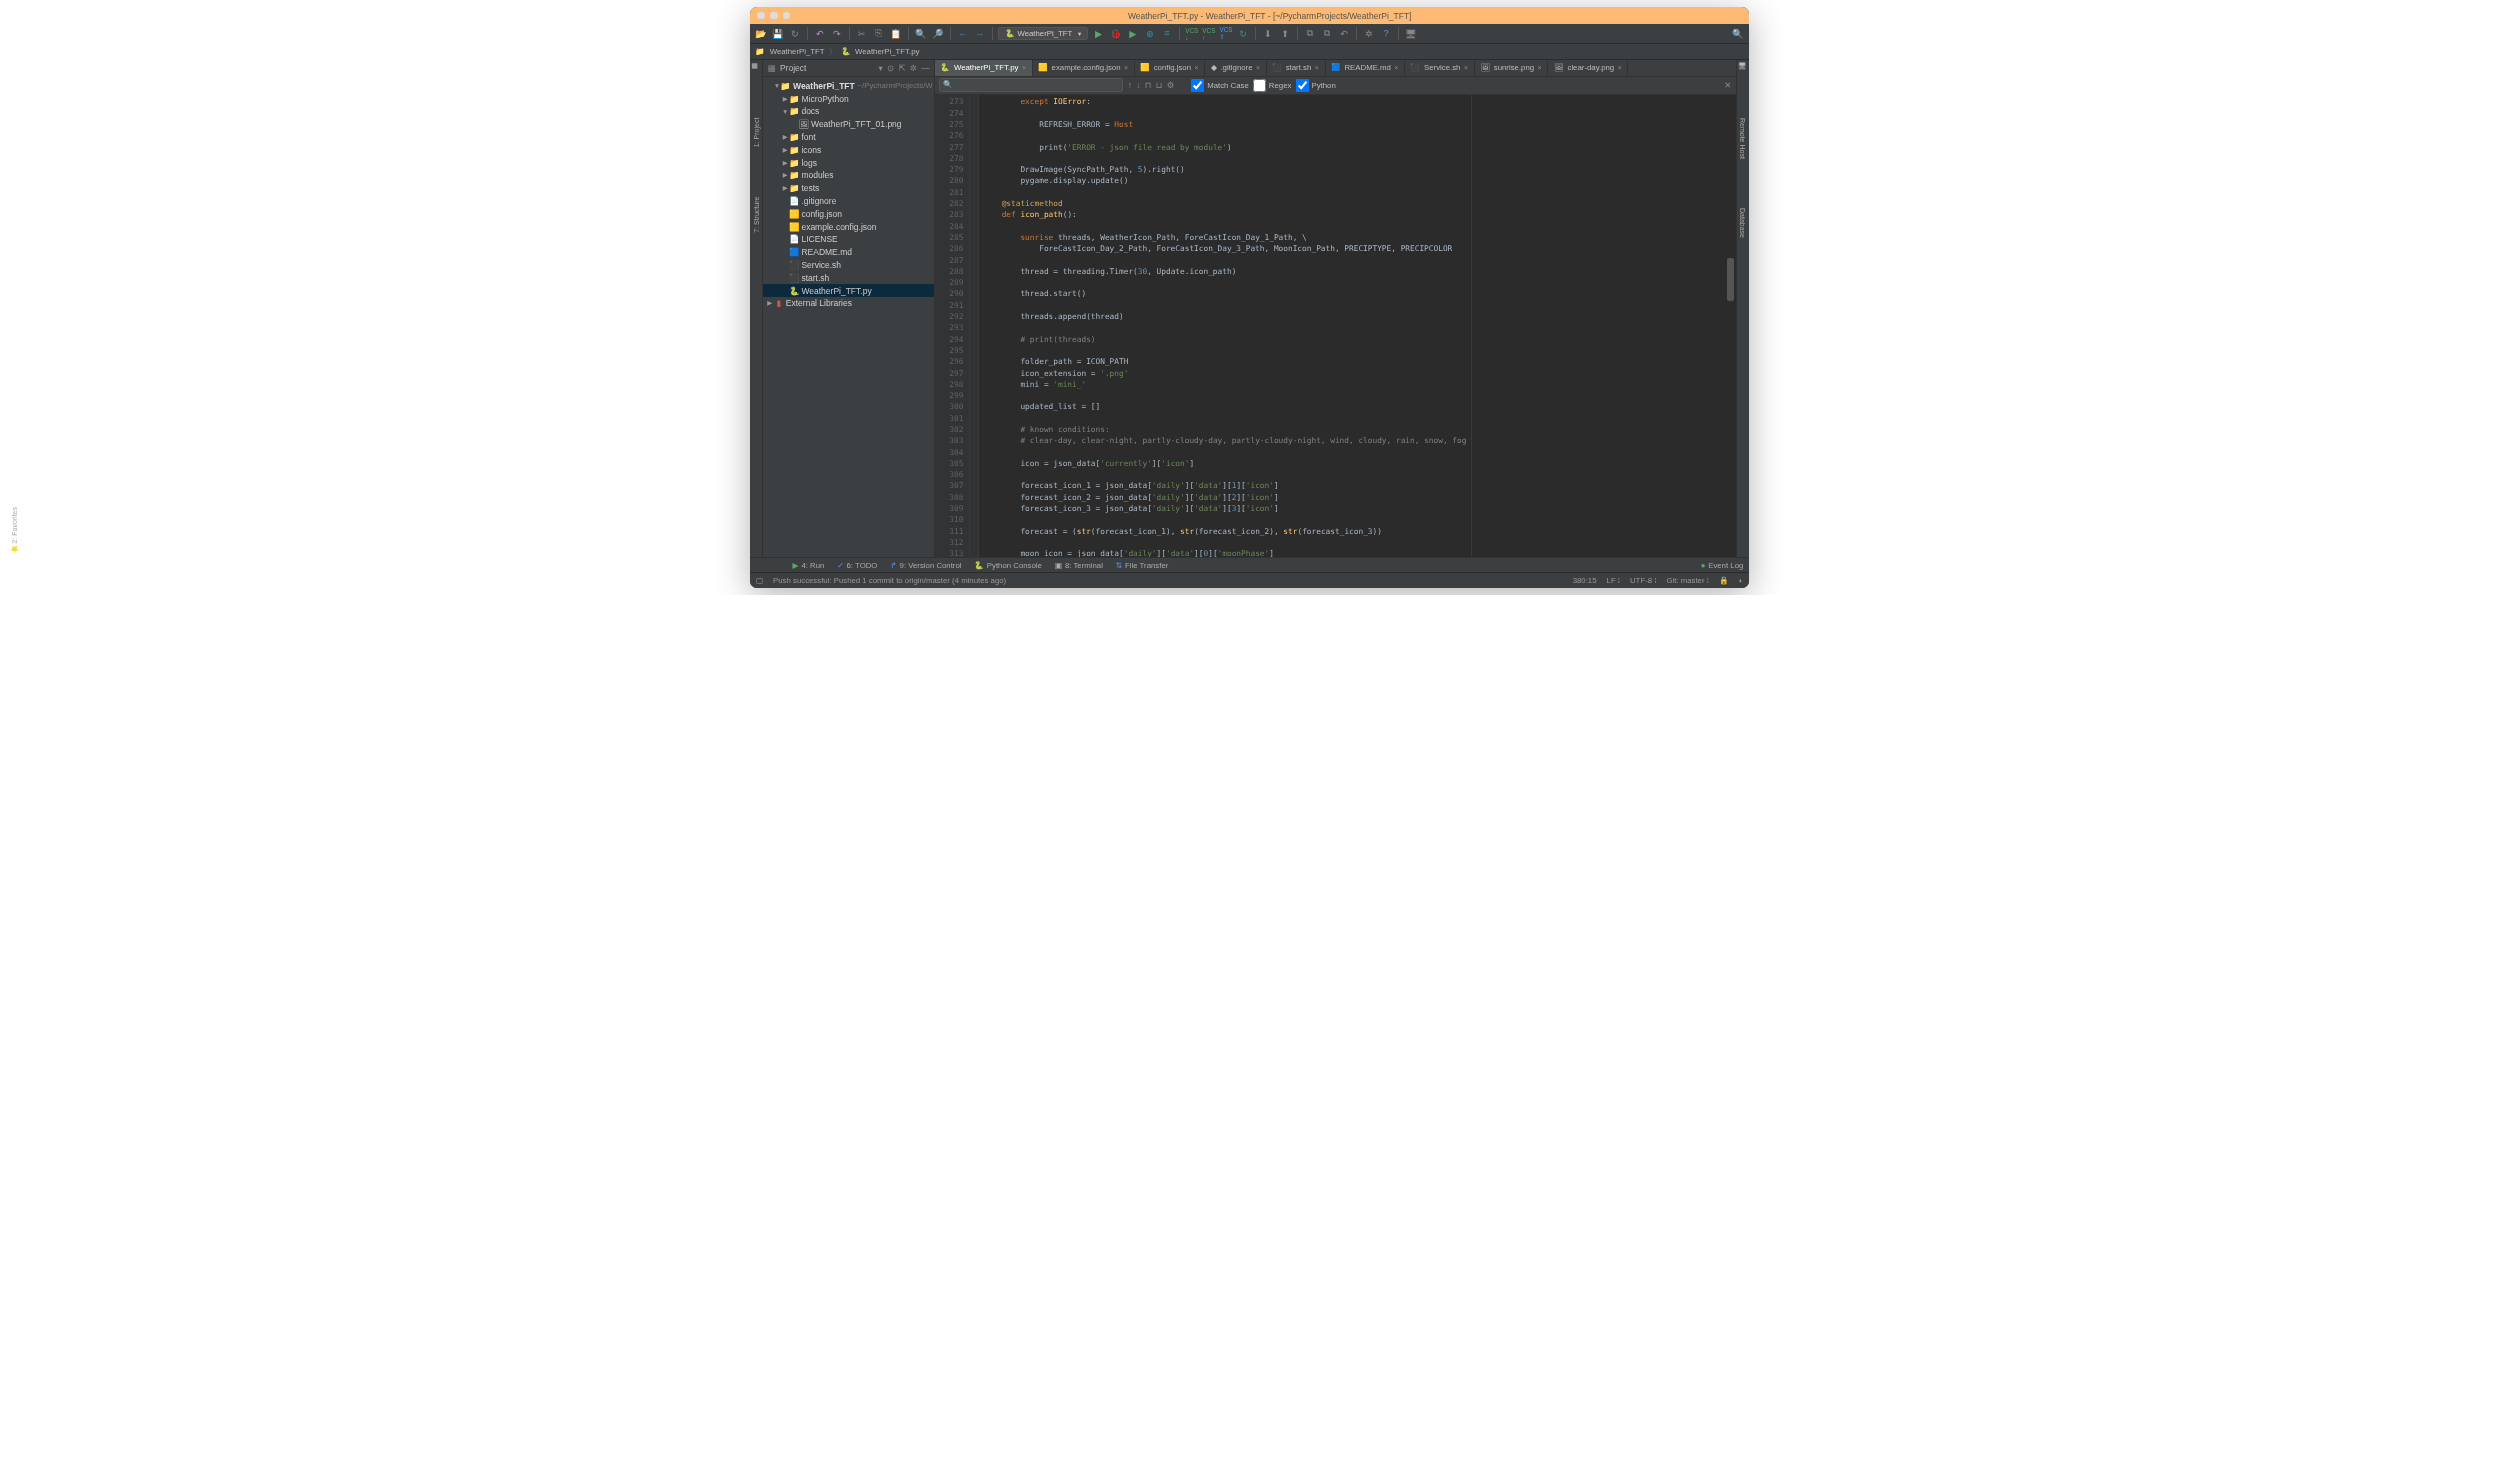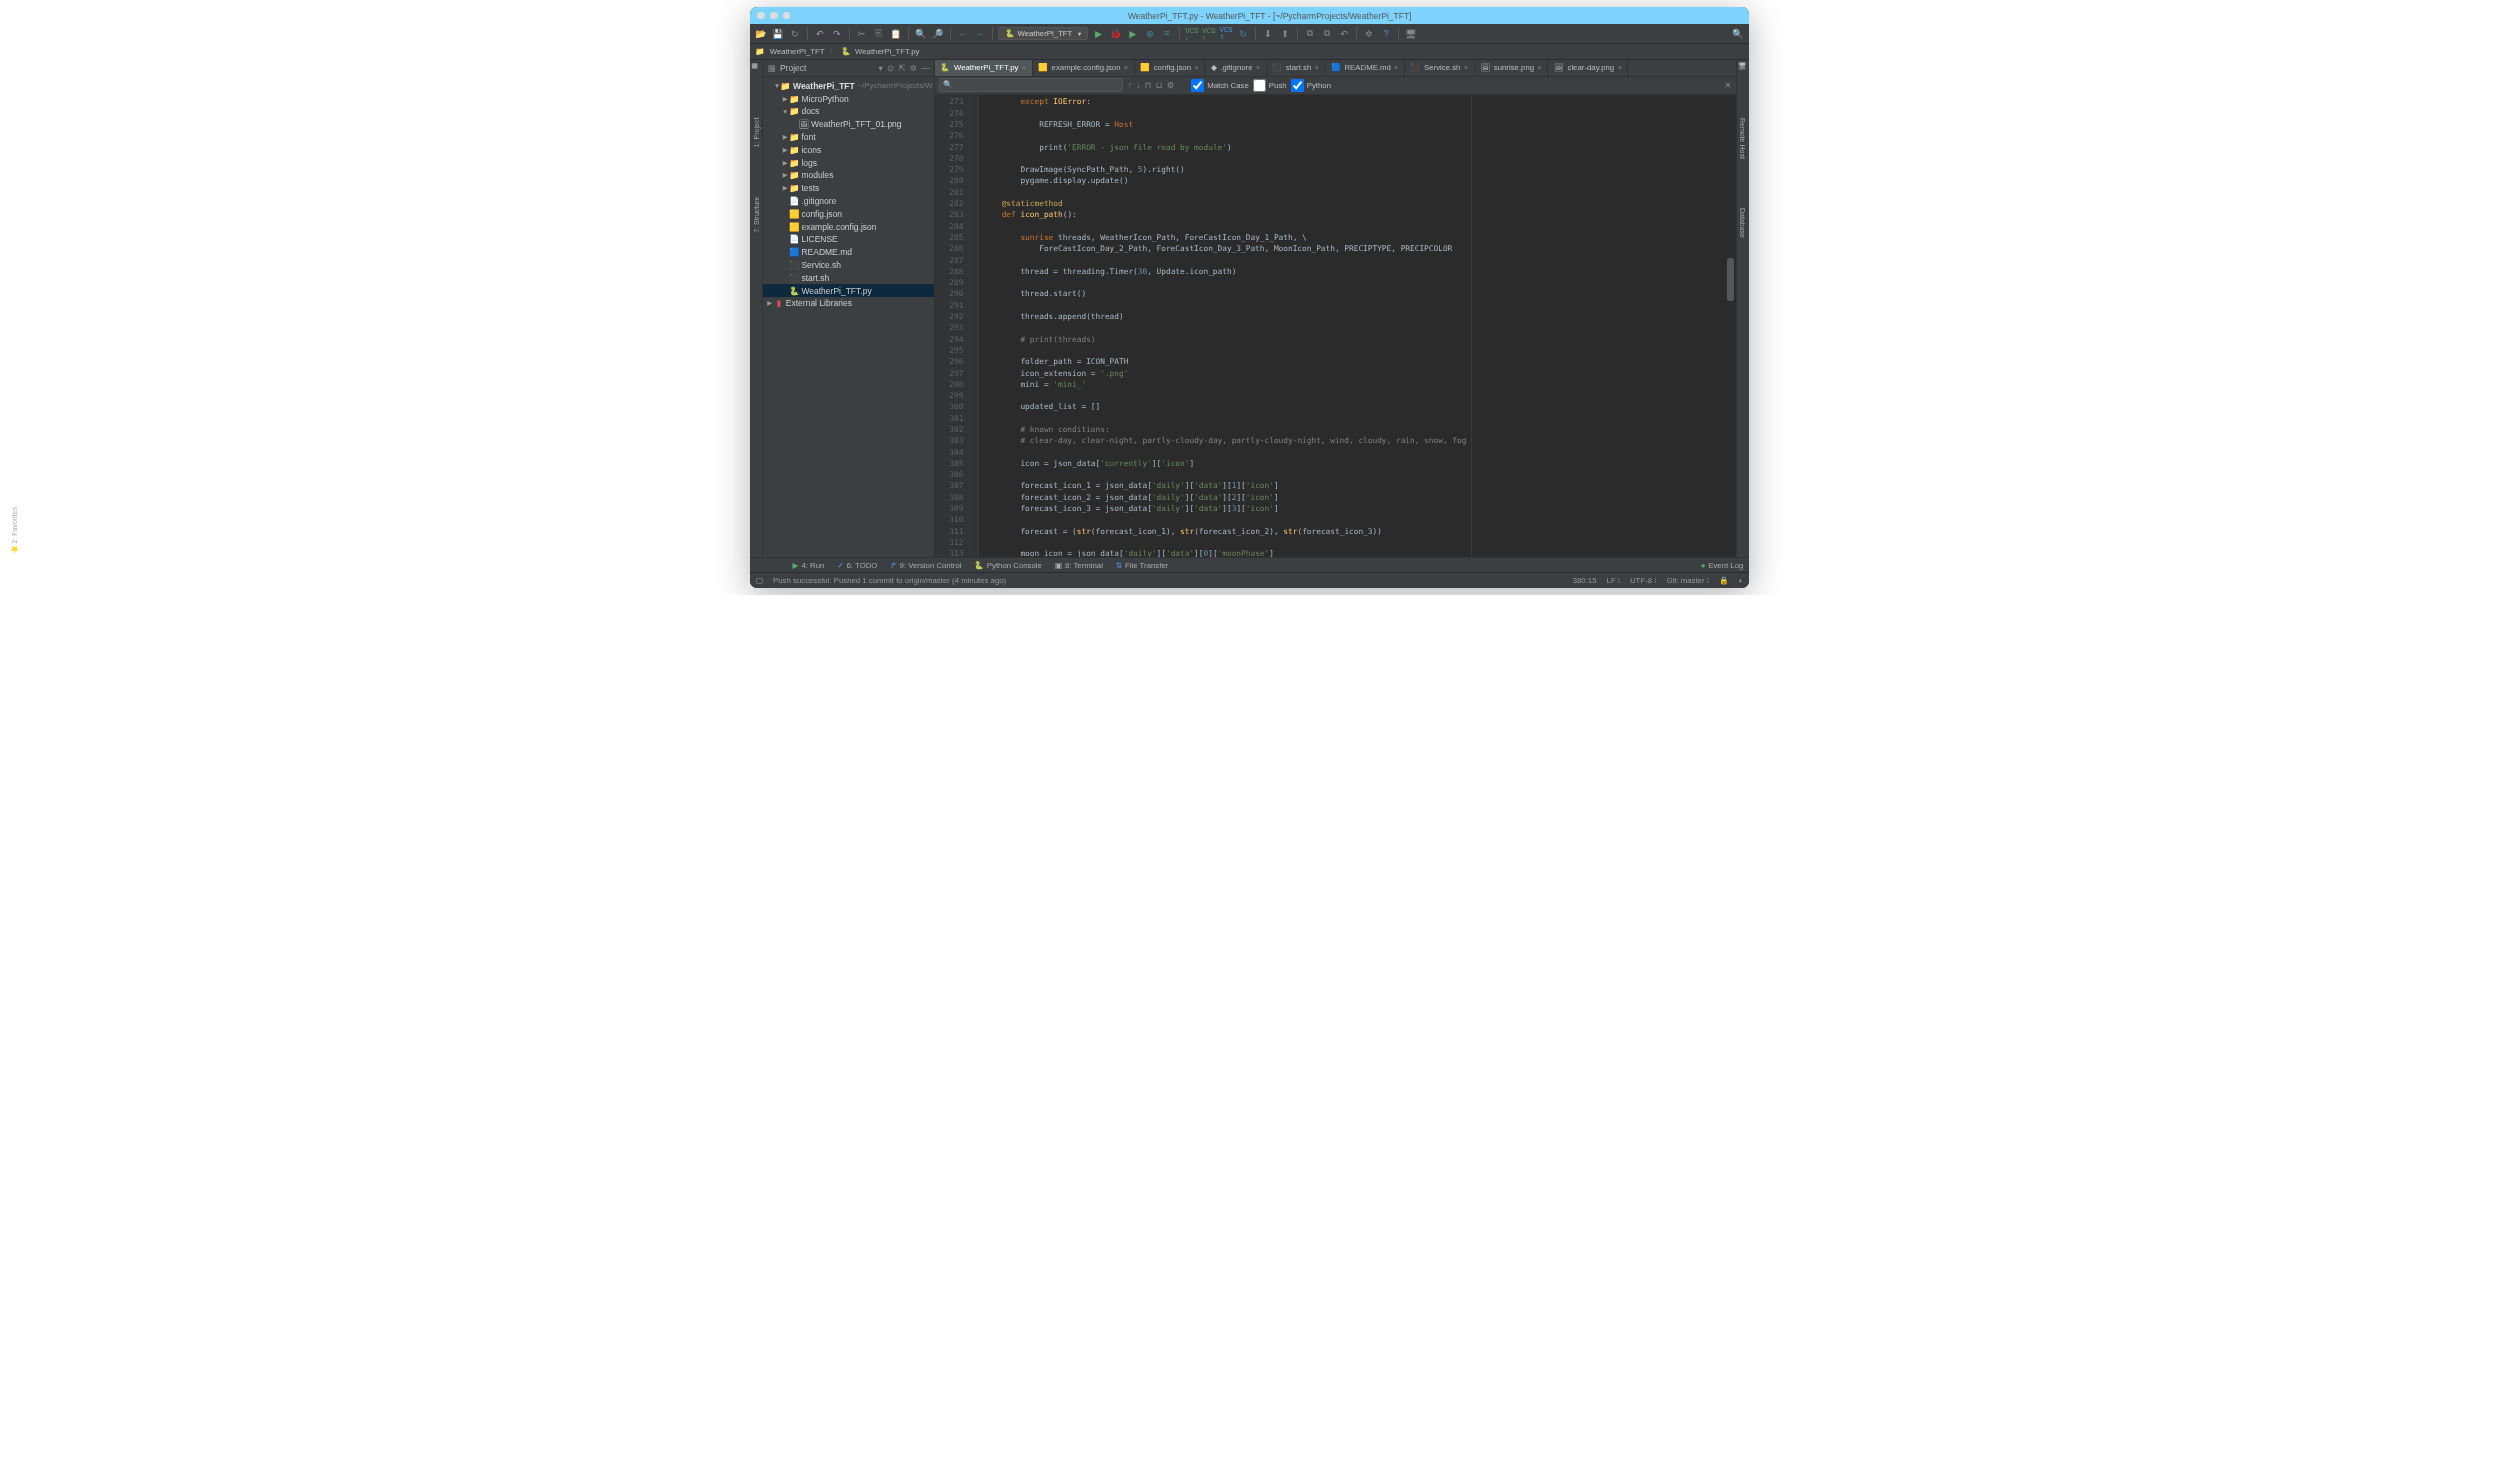--- a/index.html
+++ b/index.html
@@ -15,21 +15,21 @@
   background: #3c3f41;
   border-radius: 7px;
   overflow: hidden;
   box-shadow: 0 7px 35px rgba(0,0,0,.3);
   margin: 7px auto;
   display: flex;
   flex-direction: column;
 }
 .titlebar {
   height: 17px;
-  background: #7dd3fc;
+  background: #fdba74;
   display: flex;
   align-items: center;
   padding: 0 7px;
   color: #555;
   font-size: 8.5px;
 }
 .traffic { display:flex; gap:5px; margin-right:7px;}
 .dot { width:7.8px; height:7.8px; border-radius:50%; background:#ddd;}
 .titlebar-title { flex:1; text-align:center; }
 .toolbar {
@@ -481,21 +481,21 @@
         <span class="sb-ic">⊓</span>
         <span class="sb-ic">⊔</span>
         <span class="sb-ic">⚙</span>
         <span style="width:8.5px"></span>
         <label class="sb-check">
             <input type="checkbox" checked="" style="">
             <span>Match Case</span>
           </label>
         <label class="sb-check">
             <input type="checkbox" style="">
-            <span>Push</span>
+            <span>Regex</span>
           </label>
         <label class="sb-check">
             <input type="checkbox" checked="" style="">
             <span>Python</span>
           </label>
         <div style="flex:1"></div>
         <span class="sb-ic">✕</span>
       </div>
 
       <div class="editor">

